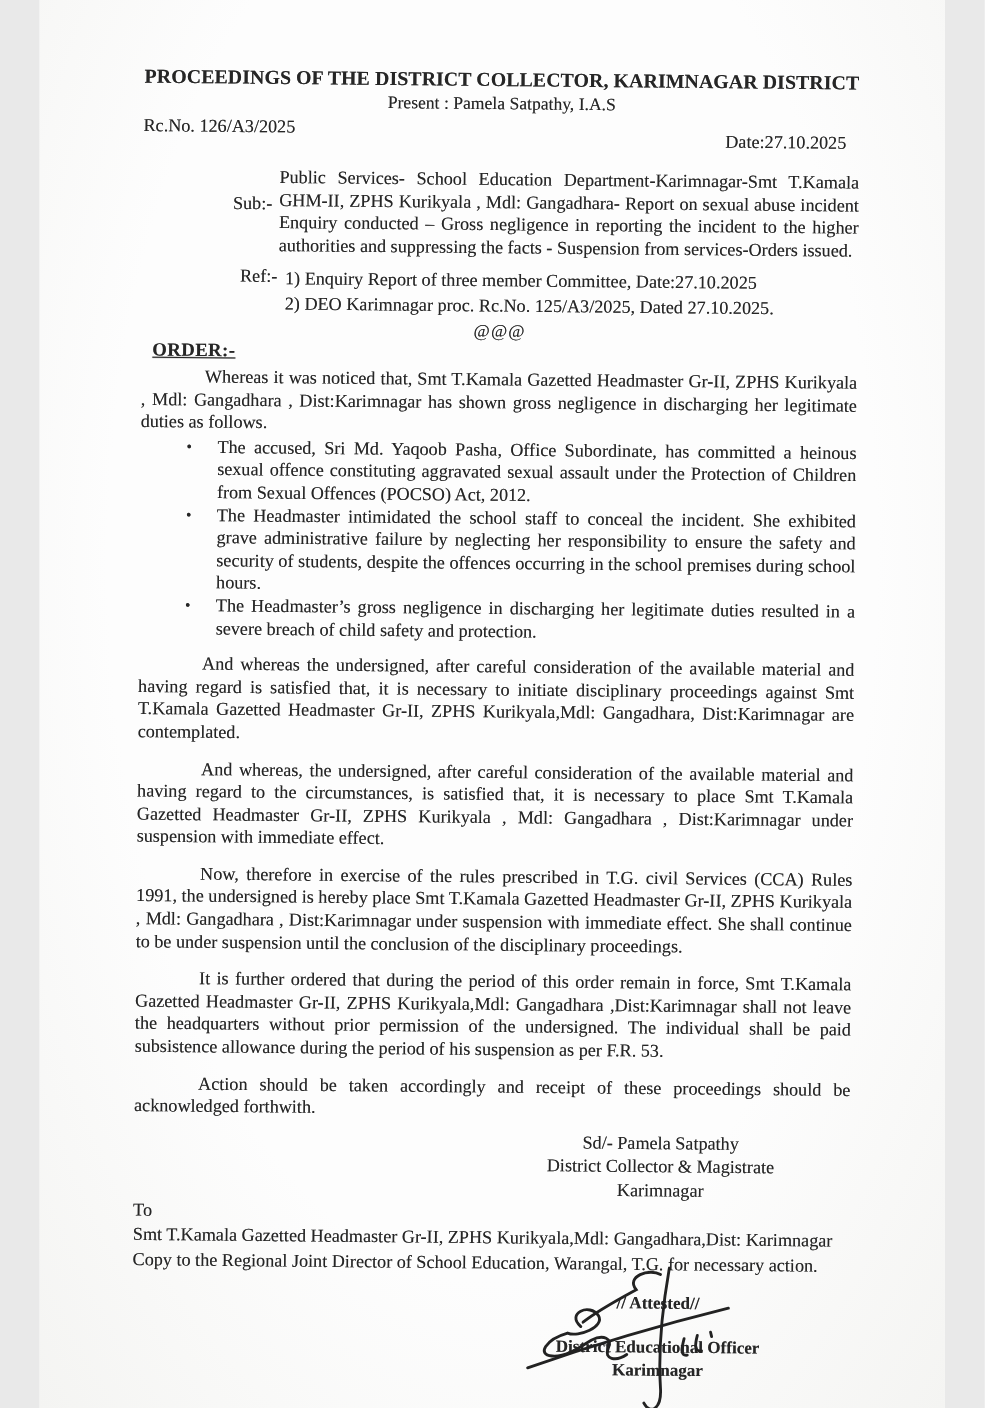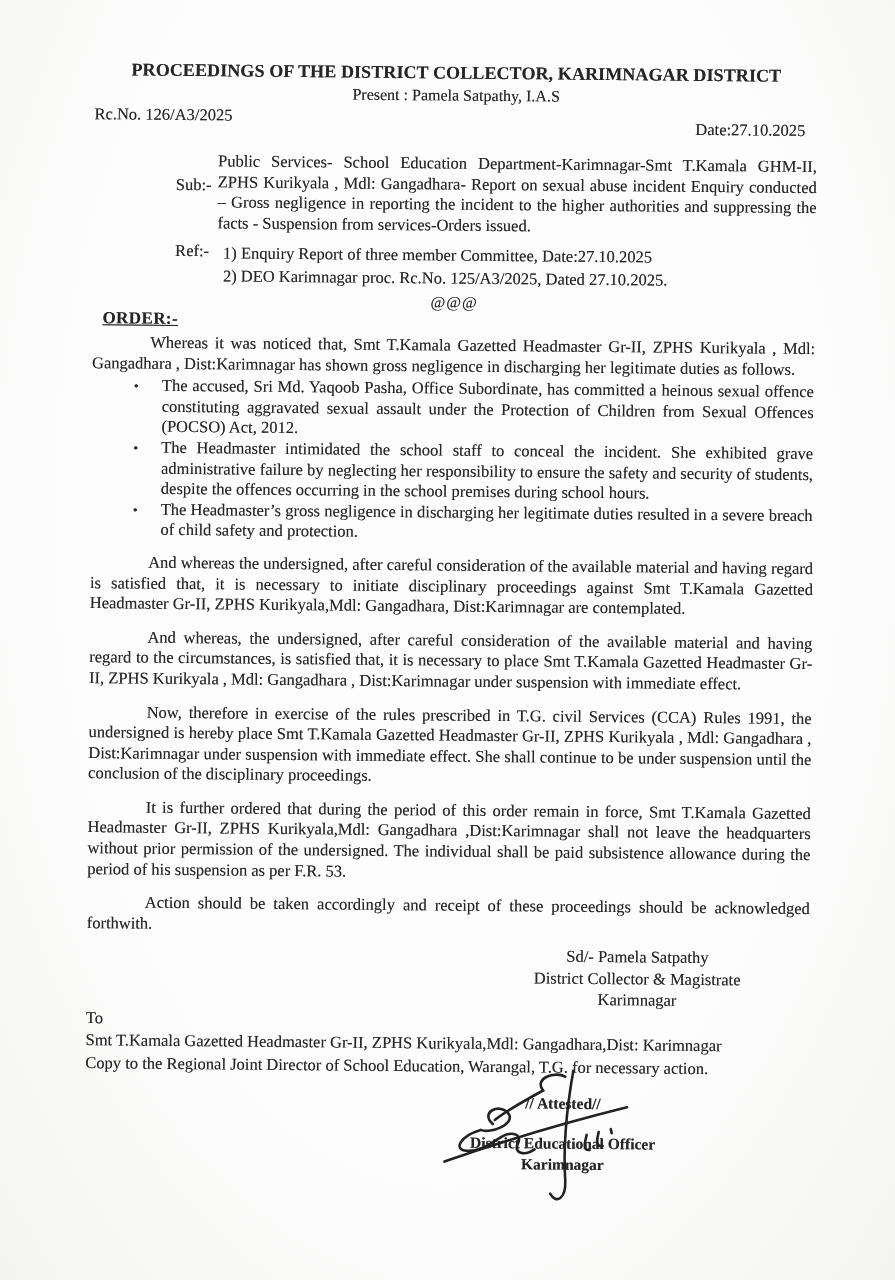--- a/index.html
+++ b/index.html
@@ -1,19 +1,19 @@
 <!DOCTYPE html>
 <html><head>
 <meta charset="utf-8">
 <style>
   * { margin:0; padding:0; box-sizing:border-box; }
   html,body { background:#e9e9e9; }
   .page {
     position:relative;
-    width:895px; height:1280px;
+    width:823px; height:1280px;
     margin:0 auto;
     background:#fbfbfb;
     background-image: radial-gradient(ellipse at 50% 40%, #fdfdfd 60%, #f4f4f2 100%);
     overflow:hidden;
     font-family:"Liberation Serif", serif;
     color:#262626;
   }
   .sheet {
     position:absolute; left:0; top:0; right:0;
     padding:58px 77px 0 95px;
@@ -45,21 +45,21 @@
     font-size:16.5px;
     line-height:20.5px;
   }
   .subblock .lbl { flex:0 0 42px;margin-top:24px; }
   .subblock .subtext { width:604px; text-align:justify; }
   .refblock {
     display:flex;
     margin:8px 0 0 82px;
     font-size:16.5px;
   }
-  .refblock .lbl { flex:0 0 48px; }
+  .refblock .lbl { flex:0 0 48px;text-align:center; }
   .refblock .refitems div { line-height:23px; }
   .separator { text-align:center; font-size:16px; margin-top:4px; letter-spacing:1px; }
   .order-heading {
     font-weight:bold;
     font-size:17px;
     text-decoration:underline;
     margin:0 0 4px 10px;
     letter-spacing:0.4px;
   }
   .para {

